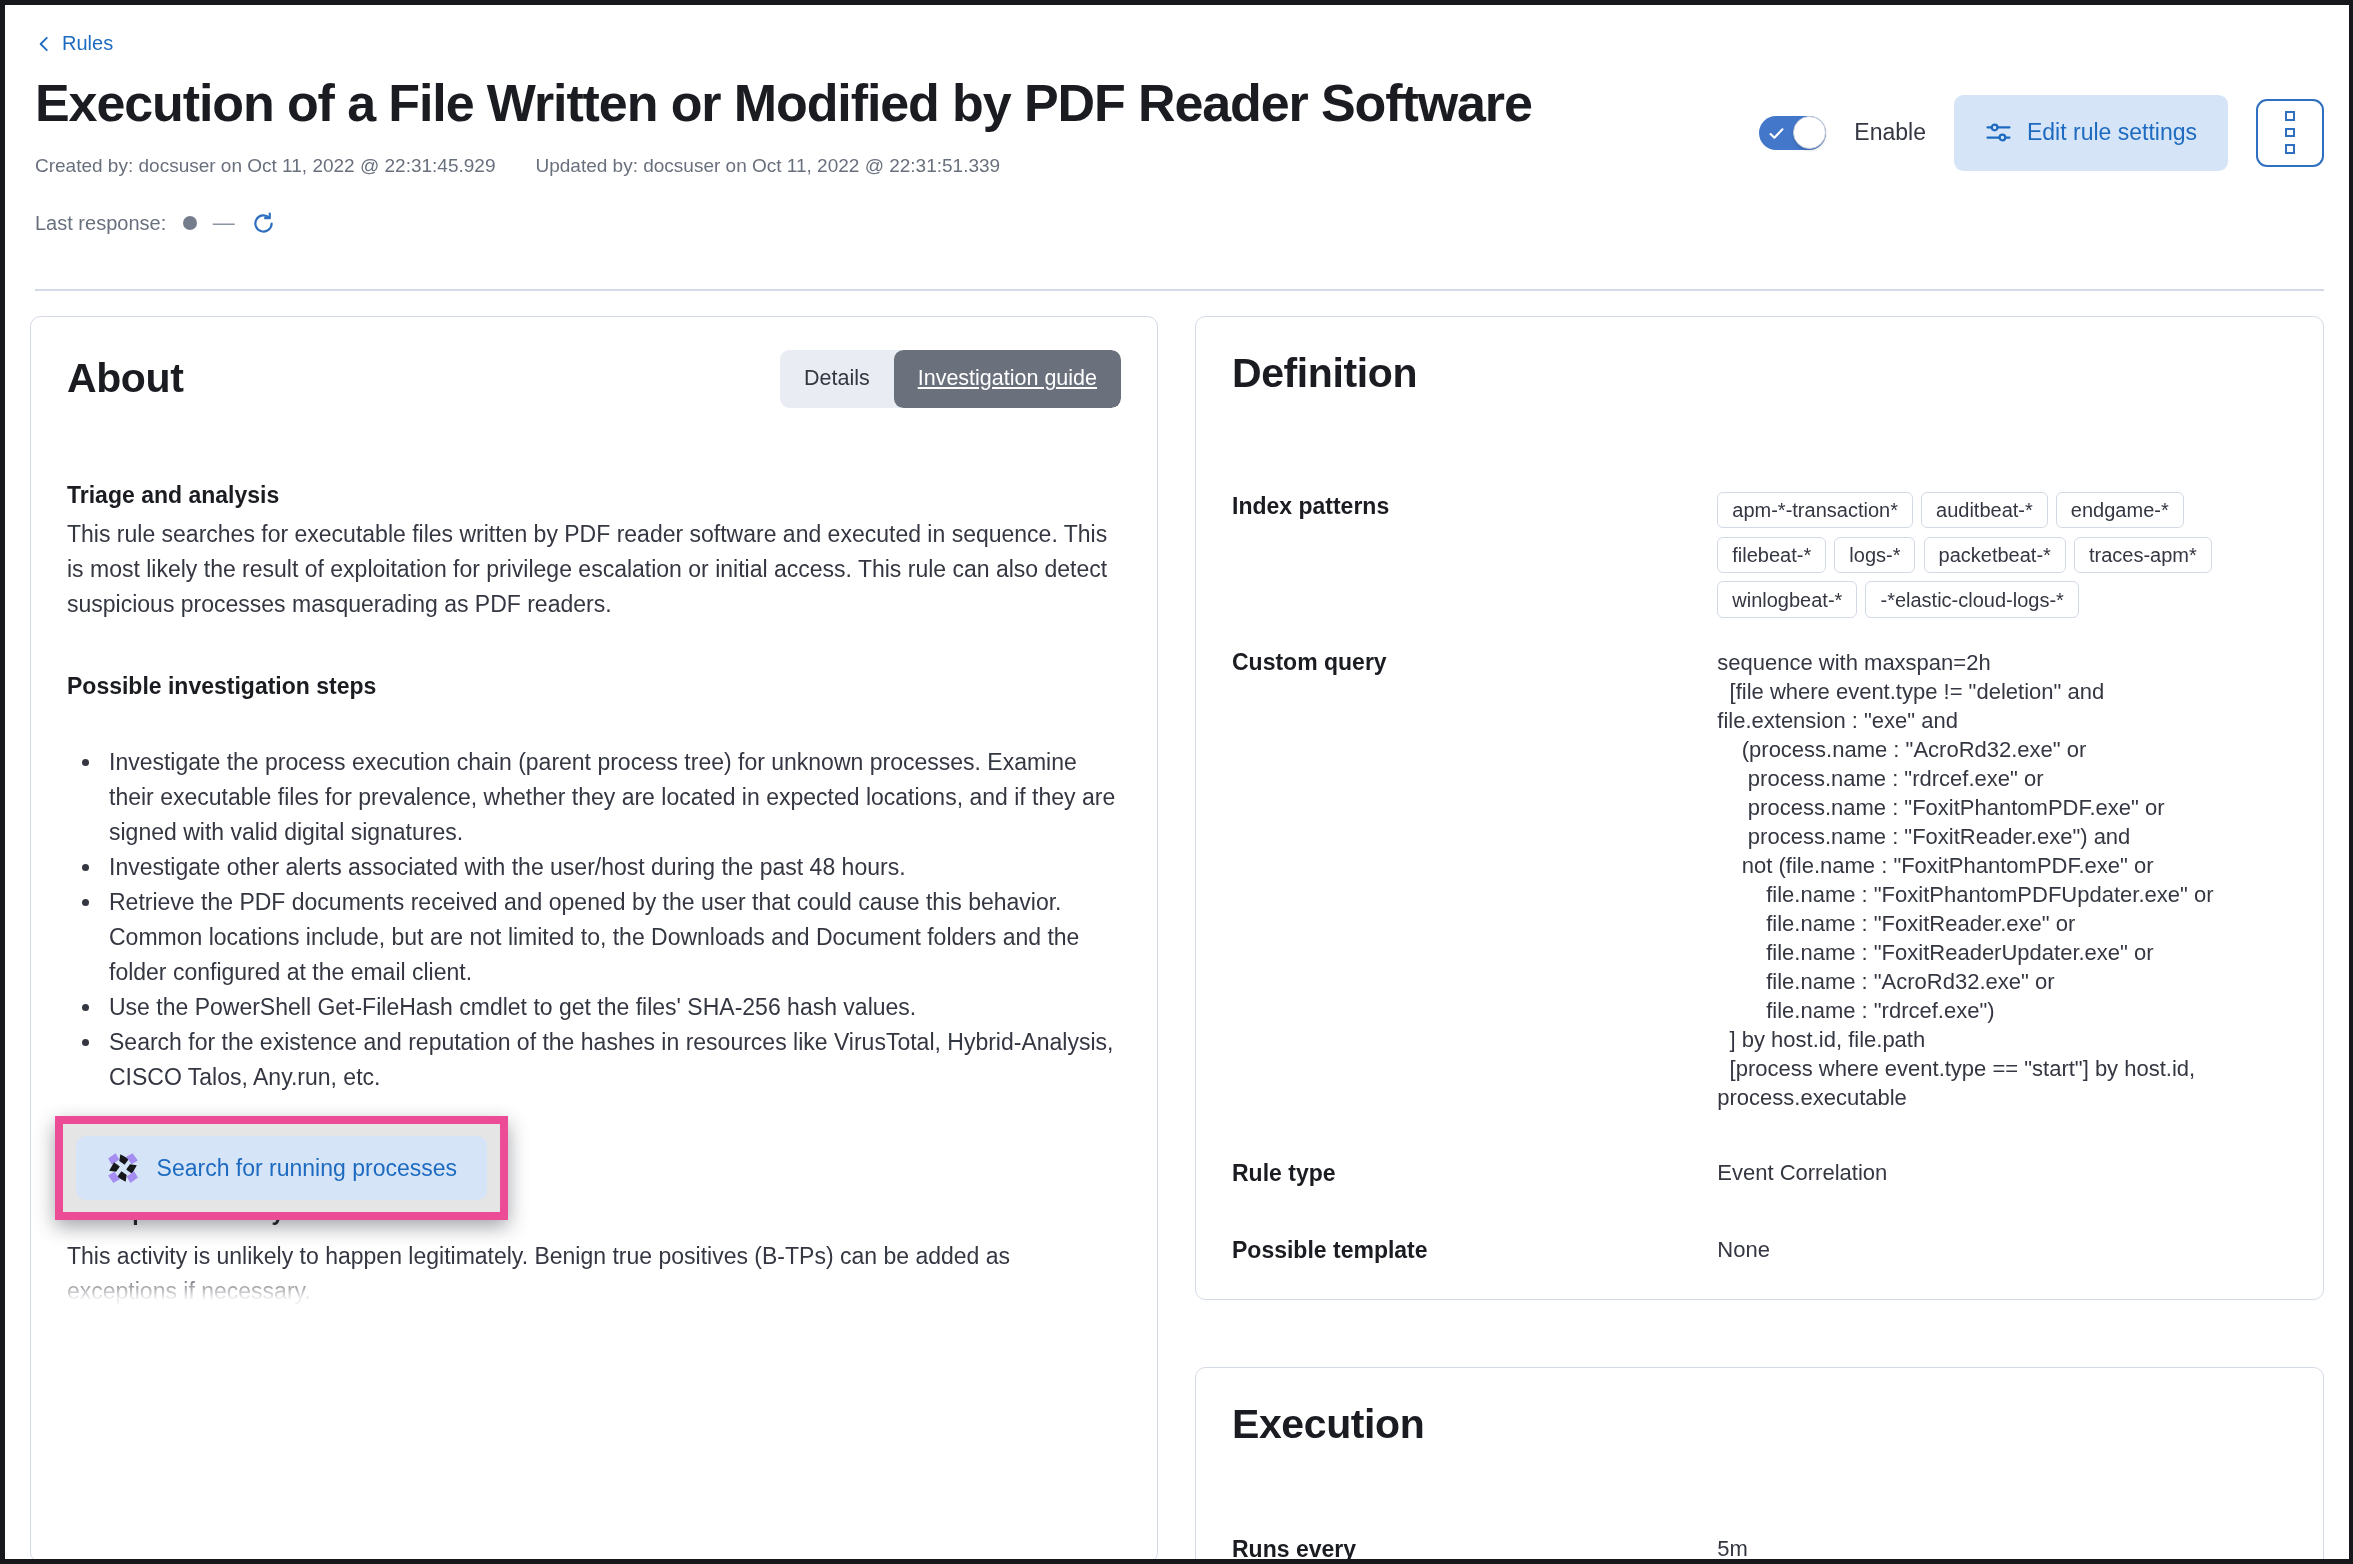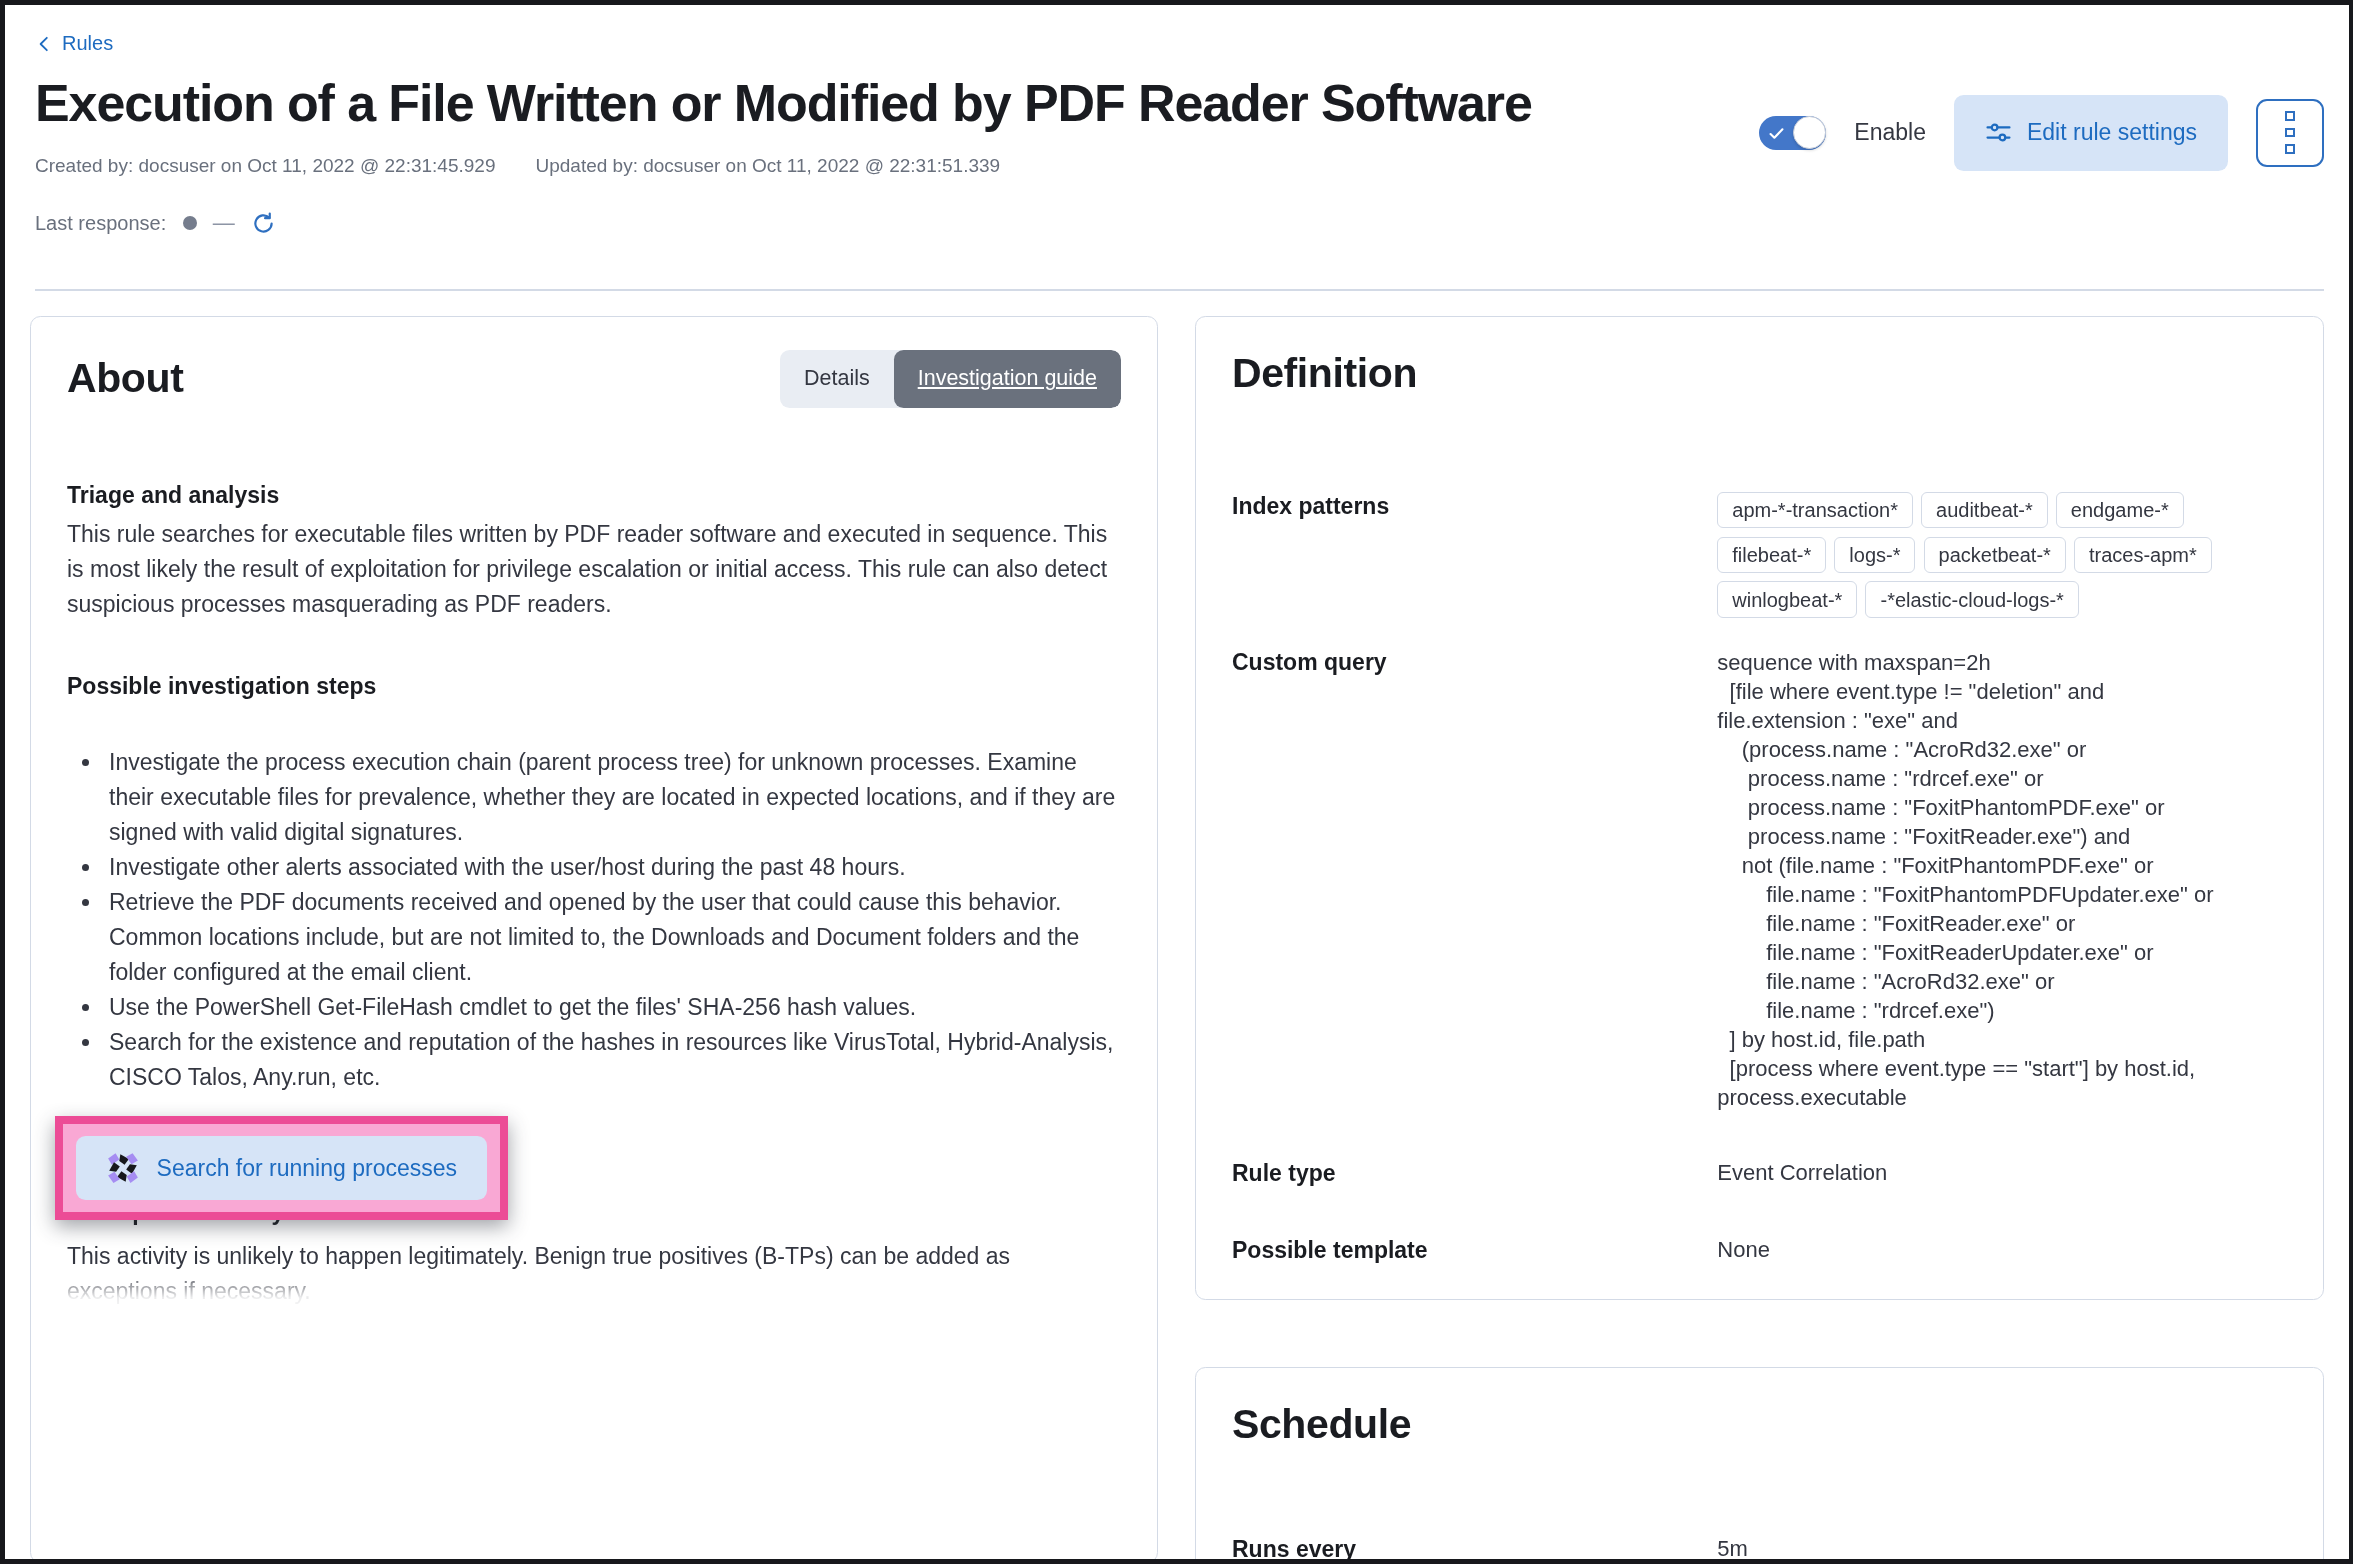--- a/index.html
+++ b/index.html
@@ -44,21 +44,21 @@
   .about-header { display:flex; justify-content:space-between; align-items:center; }
   .btn-group { display:flex; background:#e9edf3; border-radius:9.6px; overflow:hidden; }
   .seg { font-size:21.5px; padding:0 24px; height:58px; display:flex; align-items:center; color:#343741; border:none; background:transparent; cursor:pointer; }
   .seg.selected { background:var(--tab_selected_bg,#6a717d); color:#fff; border-radius:9.6px; font-weight:500;text-decoration:underline; }
   .guide { margin-top:70px; font-size:23px; line-height:35px; color:#343741; }
   .guide h4 { font-size:23px; font-weight:700; color:#1a1c21; }
   .lead { margin-top:4.4px; }
   .steps-heading { margin-top:47px; }
   .guide ul { margin:41px 0 0; padding-left:36px; }
   .guide li { padding-left:6px; }
-  .annotation { position:relative; z-index:2; display:inline-block; border:8.1px solid var(--accent_pink,#ec4c96); background:#f9a8d4; padding:12px 13.3px; margin:21px 0 -27px -12px; box-shadow:0 7.4px 19px rgba(45,48,60,.45); }
+  .annotation { position:relative; z-index:2; display:inline-block; border:8.1px solid var(--accent_pink,#ec4c96); background:#e5e5e5; padding:12px 13.3px; margin:21px 0 -27px -12px; box-shadow:0 7.4px 19px rgba(45,48,60,.45); }
   .insight-btn { display:inline-flex; align-items:center; gap:16.3px; background:var(--light_blue_bg,#d6e4f7); color:var(--link_blue,#1d6bc0); font-size:23px; font-weight:500; height:64px; padding:0 30px; border-radius:9.6px; border:none; cursor:pointer; }
   .fp-heading { position:relative; z-index:1; }
   .fp-text { margin-top:9px; position:relative; }
   .fp-text::after { content:""; position:absolute; left:0; right:0; bottom:-7.4px; height:46px;
       background:linear-gradient(180deg, rgba(255,255,255,0) 0%, rgba(255,255,255,.9) 60%, #fff 100%); }
   
   .dl-row { display:flex; align-items:flex-start; }
   .dl-row dt { width:46%; flex:none; font-weight:700; font-size:23px; color:#1a1c21; line-height:1.3; }
   .dl-row dd { width:54%; font-size:22px; color:#343741; line-height:1.3; }
   .mt-first { margin-top:95px; }
@@ -228,21 +228,21 @@
           <dd>Event Correlation</dd>
         </div>
 
         <div class="dl-row mt-row-lg">
           <dt>Possible template</dt>
           <dd>None</dd>
         </div>
       </section>
 
       <section class="panel panel-schedule">
-        <h2 class="panel-title">Schedule</h2>
+        <h2 class="panel-title">Execution</h2>
 
         <div class="dl-row sched-first">
           <dt>Runs every</dt>
           <dd>5m</dd>
         </div>
 
       </section>
 
     </div>
   </div>

